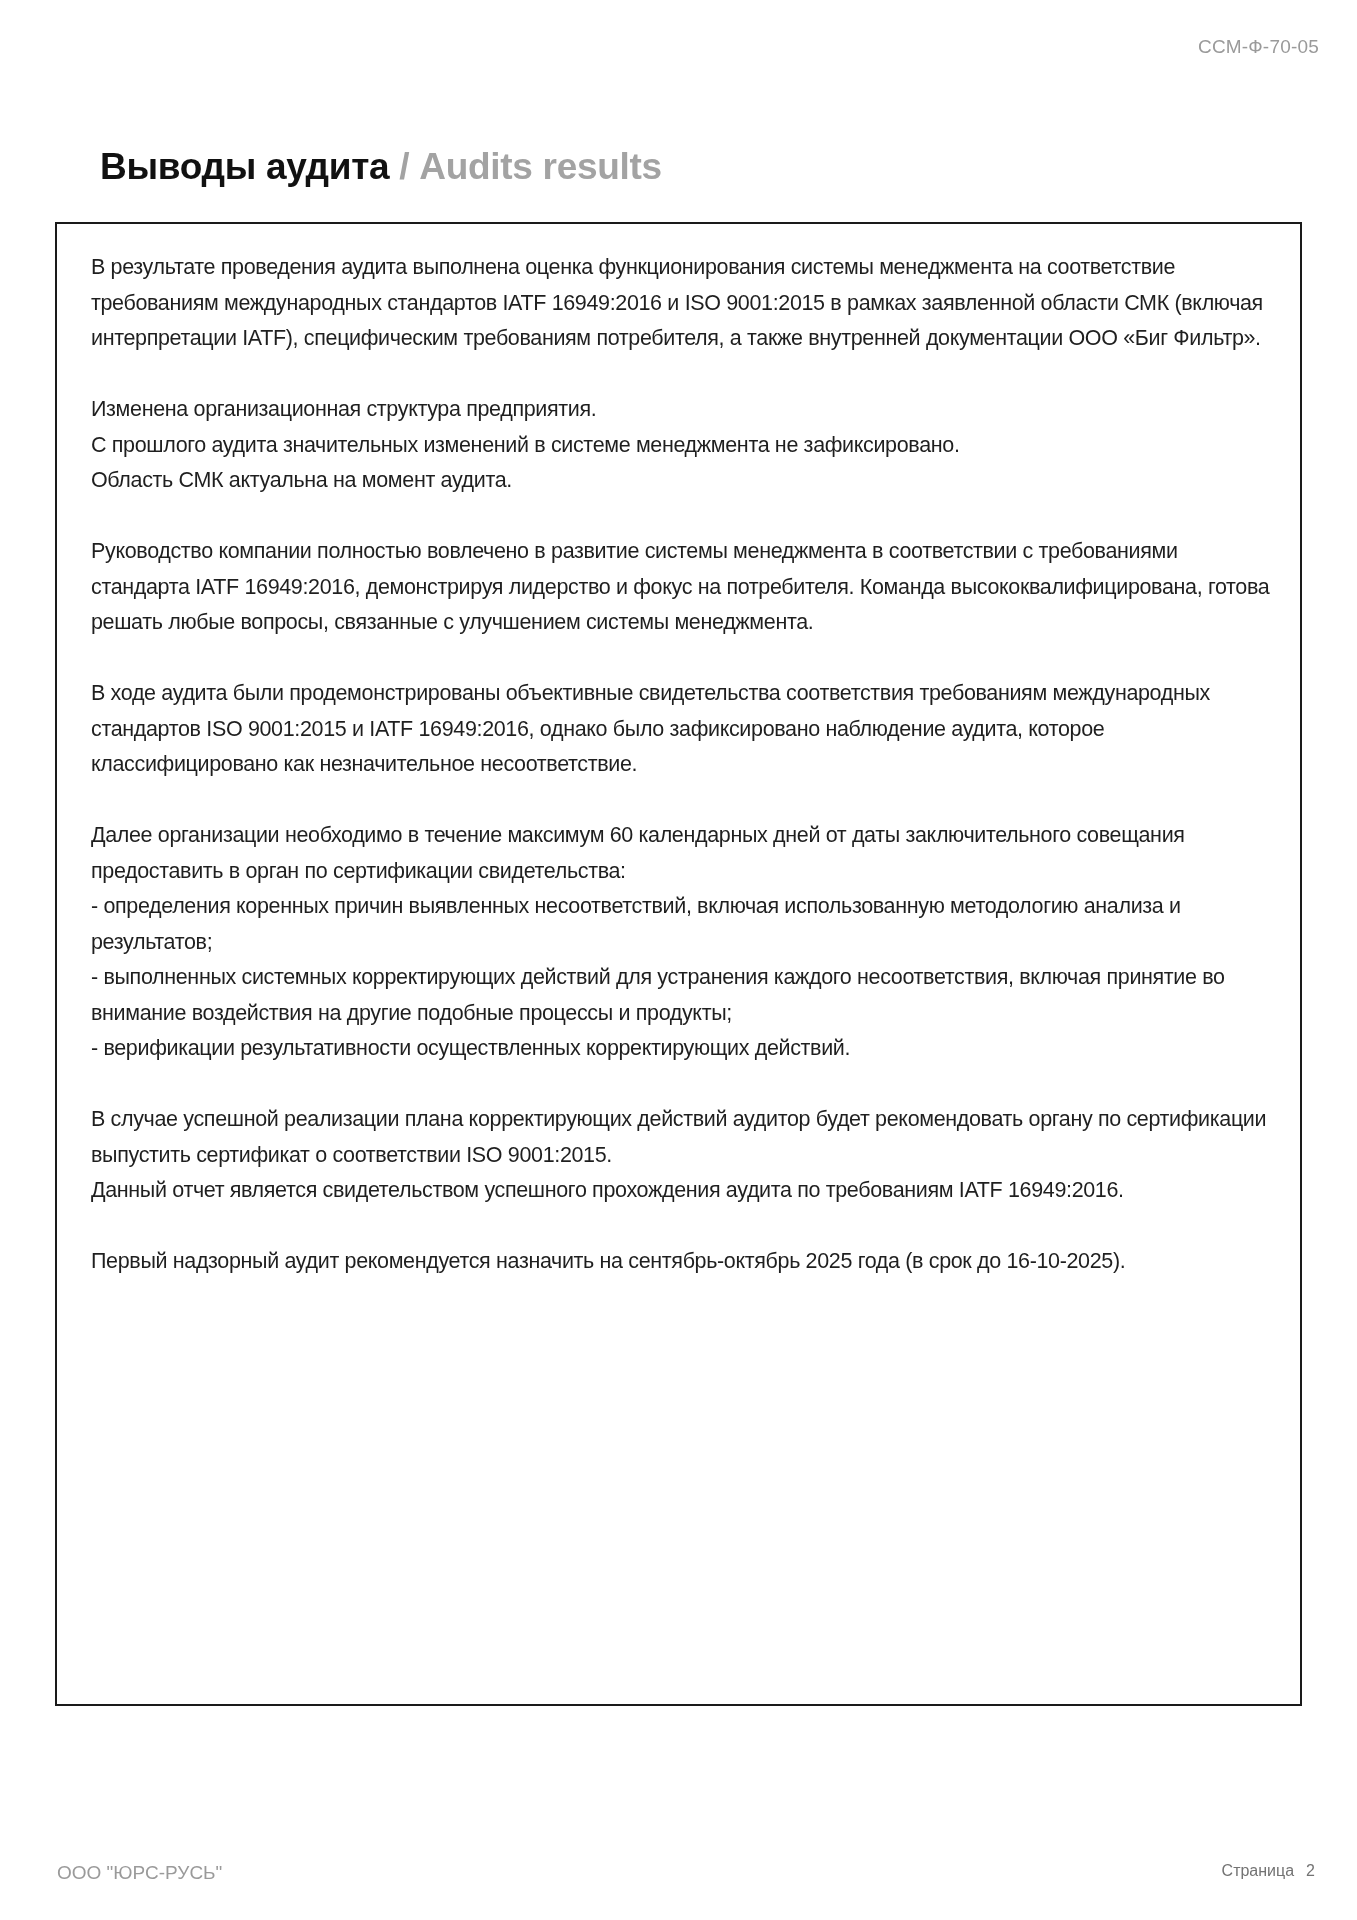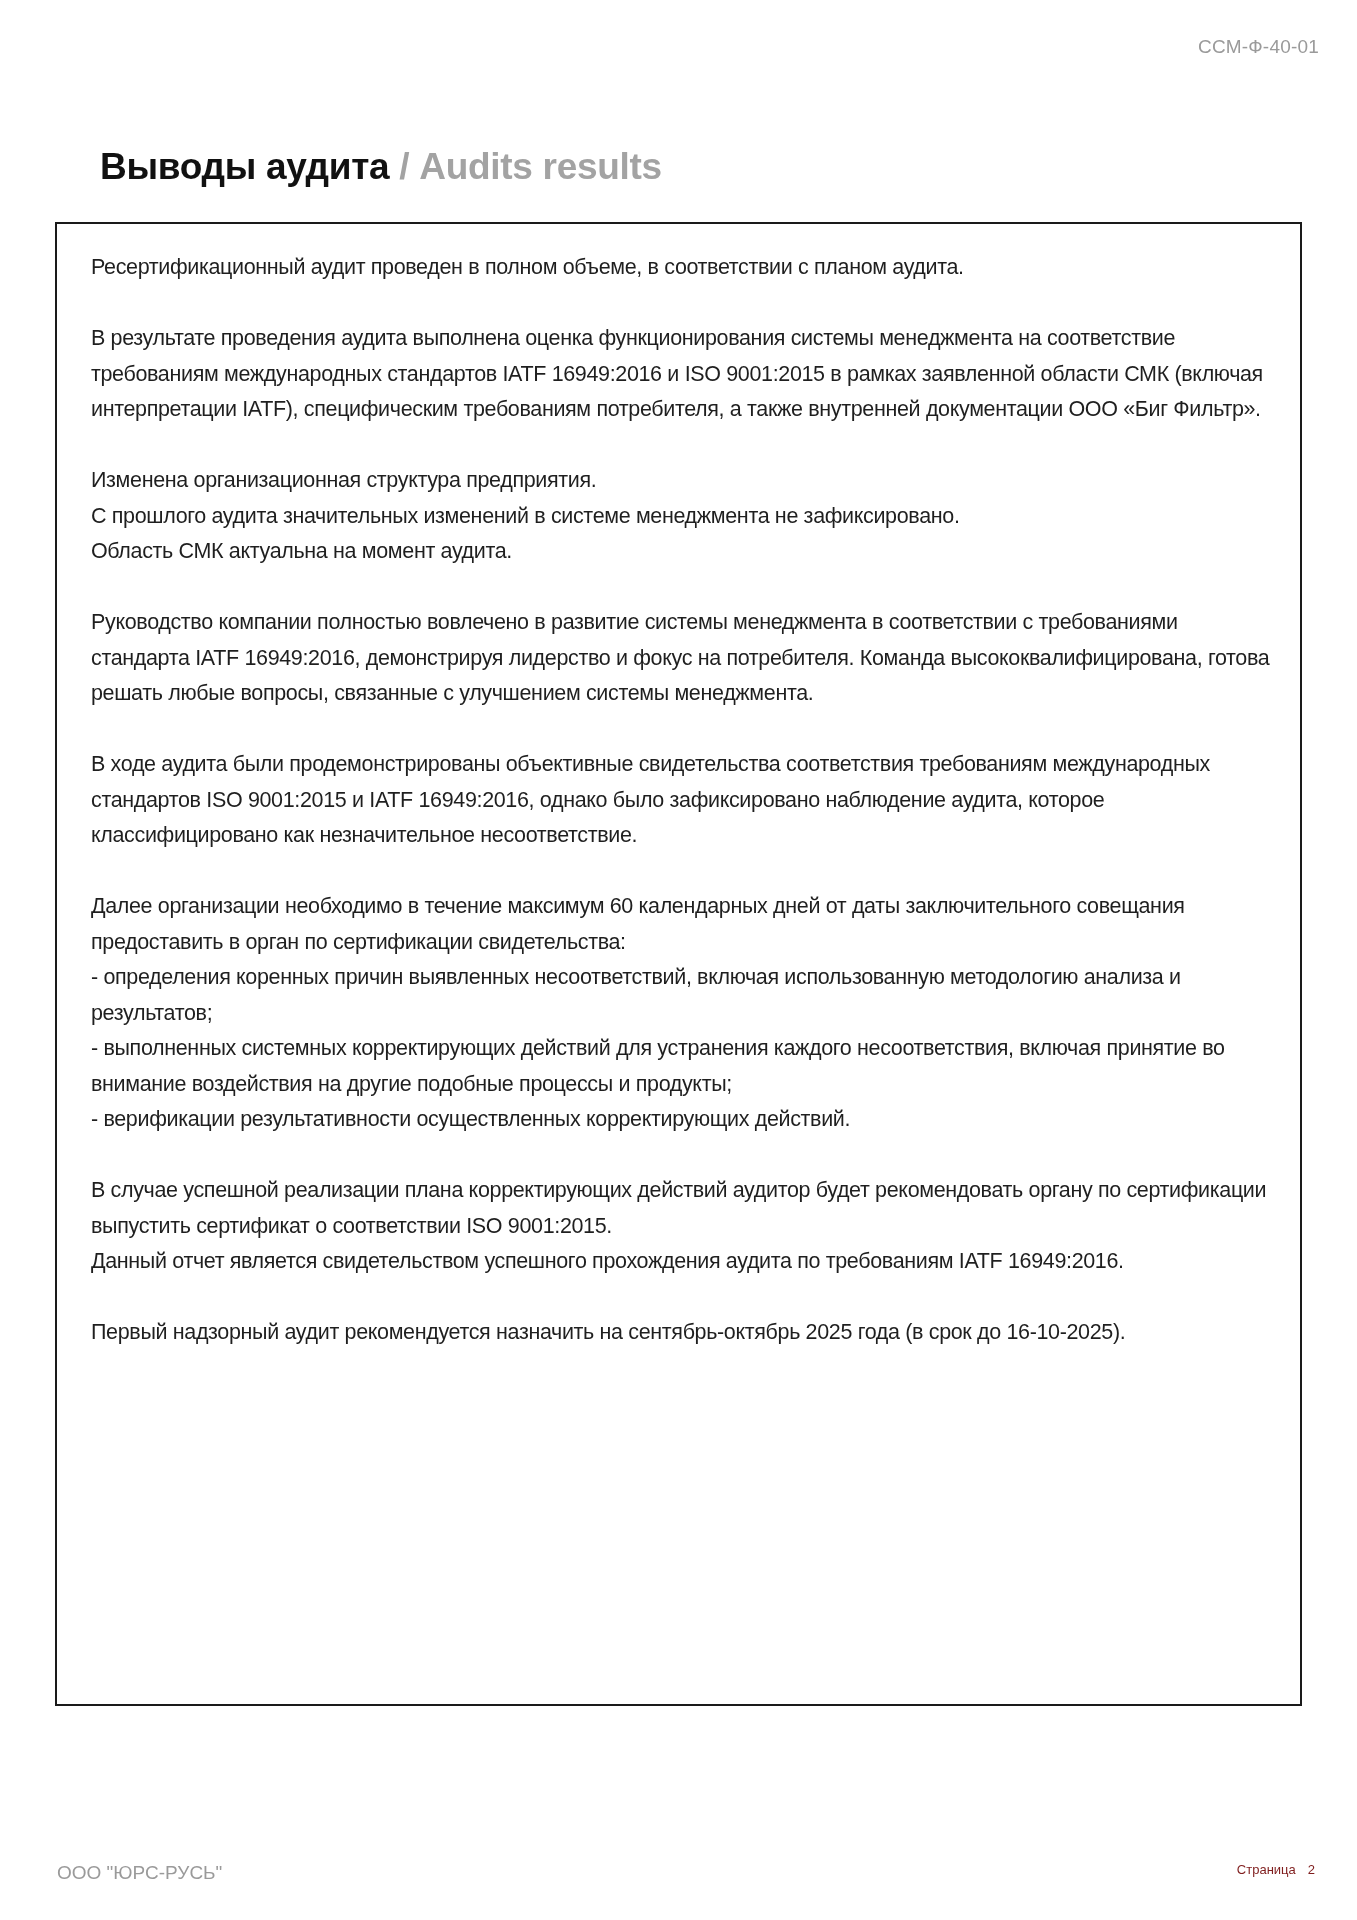--- a/index.html
+++ b/index.html
@@ -69,39 +69,36 @@
       position: absolute;
       left: 57px;
       top: 1862px;
       font-size: 19px;
       color: #9a9a9a;
     }
     .footer-page {
       position: absolute;
       right: 42px;
       top: 1862px;
-      font-size: 13px;
-      color: #7f1d1d;
+      font-size: 16px;
+      color: #737373;
     }
     .footer-page .num {
       margin-left: 12px;
     }
   </style>
 </head>
 <body>
 
-<div class="doc-code">ССМ-Ф-40-01</div>
+<div class="doc-code">ССМ-Ф-70-05</div>
 
 <h1 class="page-title"><span class="ru">Выводы аудита</span><span class="sep"> / </span><span class="en">Audits results</span></h1>
 
 <div class="results-box">
   <div class="results-body">
-    <p>
-      <span class="line">Ресертификационный аудит проведен в полном объеме, в соответствии с планом аудита.</span>
-    </p>
     <p>
       <span class="line">В результате проведения аудита выполнена оценка функционирования системы менеджмента на соответствие требованиям международных стандартов IATF 16949:2016 и ISO 9001:2015 в рамках заявленной области СМК (включая интерпретации IATF), специфическим требованиям потребителя, а также внутренней документации ООО «Биг Фильтр».</span>
     </p>
     <p>
       <span class="line">Изменена организационная структура предприятия.</span>
       <span class="line">С прошлого аудита значительных изменений в системе менеджмента не зафиксировано.</span>
       <span class="line">Область СМК актуальна на момент аудита.</span>
     </p>
     <p>
       <span class="line">Руководство компании полностью вовлечено в развитие системы менеджмента в соответствии с требованиями стандарта IATF 16949:2016, демонстрируя лидерство и фокус на потребителя. Команда высококвалифицирована, готова решать любые вопросы, связанные с улучшением системы менеджмента.</span>

